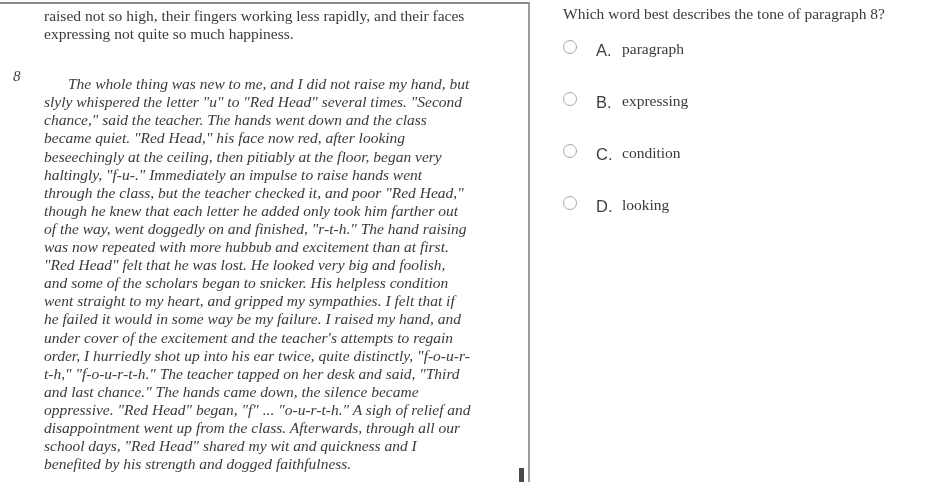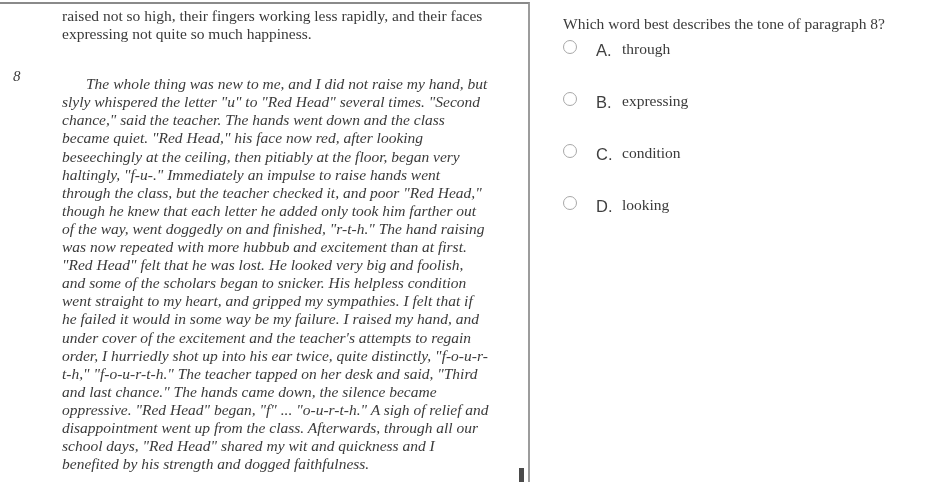--- a/index.html
+++ b/index.html
@@ -41,21 +41,21 @@
   .para-number {
     position: absolute;
     left: 13px;
     top: 64px;
     font-style: italic;
     font-size: 15px;
     color: #3a3a3a;
   }
   .passage-text {
     position: absolute;
-    left: 62px;
+    left: 44px;
     top: 3px;
     width: 450px;
     font-size: 15.5px;
     line-height: 18.1px;
     color: #3a3a3a;
   }
   .passage-text p {
     margin: 0;
     white-space: pre-line;
   }
@@ -67,21 +67,21 @@
   
   .question-panel {
     position: absolute;
     left: 563px;
     top: 0;
     width: 360px;
   }
   .question-text {
     position: absolute;
     left: 0;
-    top: 15px;
+    top: 5px;
     width: 360px;
     font-size: 15.5px;
     color: #3a3a3a;
     white-space: nowrap;
   }
   .options {
     position: absolute;
     left: 0;
     top: 40px;
   }
@@ -155,21 +155,21 @@
   </div>
 
   <div class="question-panel">
     <div class="question-text">Which word best describes the tone of paragraph 8?</div>
 
     <div class="options">
 
       <div class="option">
         <span class="radio"></span>
         <span class="opt-letter">A.</span>
-        <span class="opt-text">through</span>
+        <span class="opt-text">paragraph</span>
       </div>
 
       <div class="option">
         <span class="radio"></span>
         <span class="opt-letter">B.</span>
         <span class="opt-text">expressing</span>
       </div>
 
       <div class="option">
         <span class="radio"></span>

